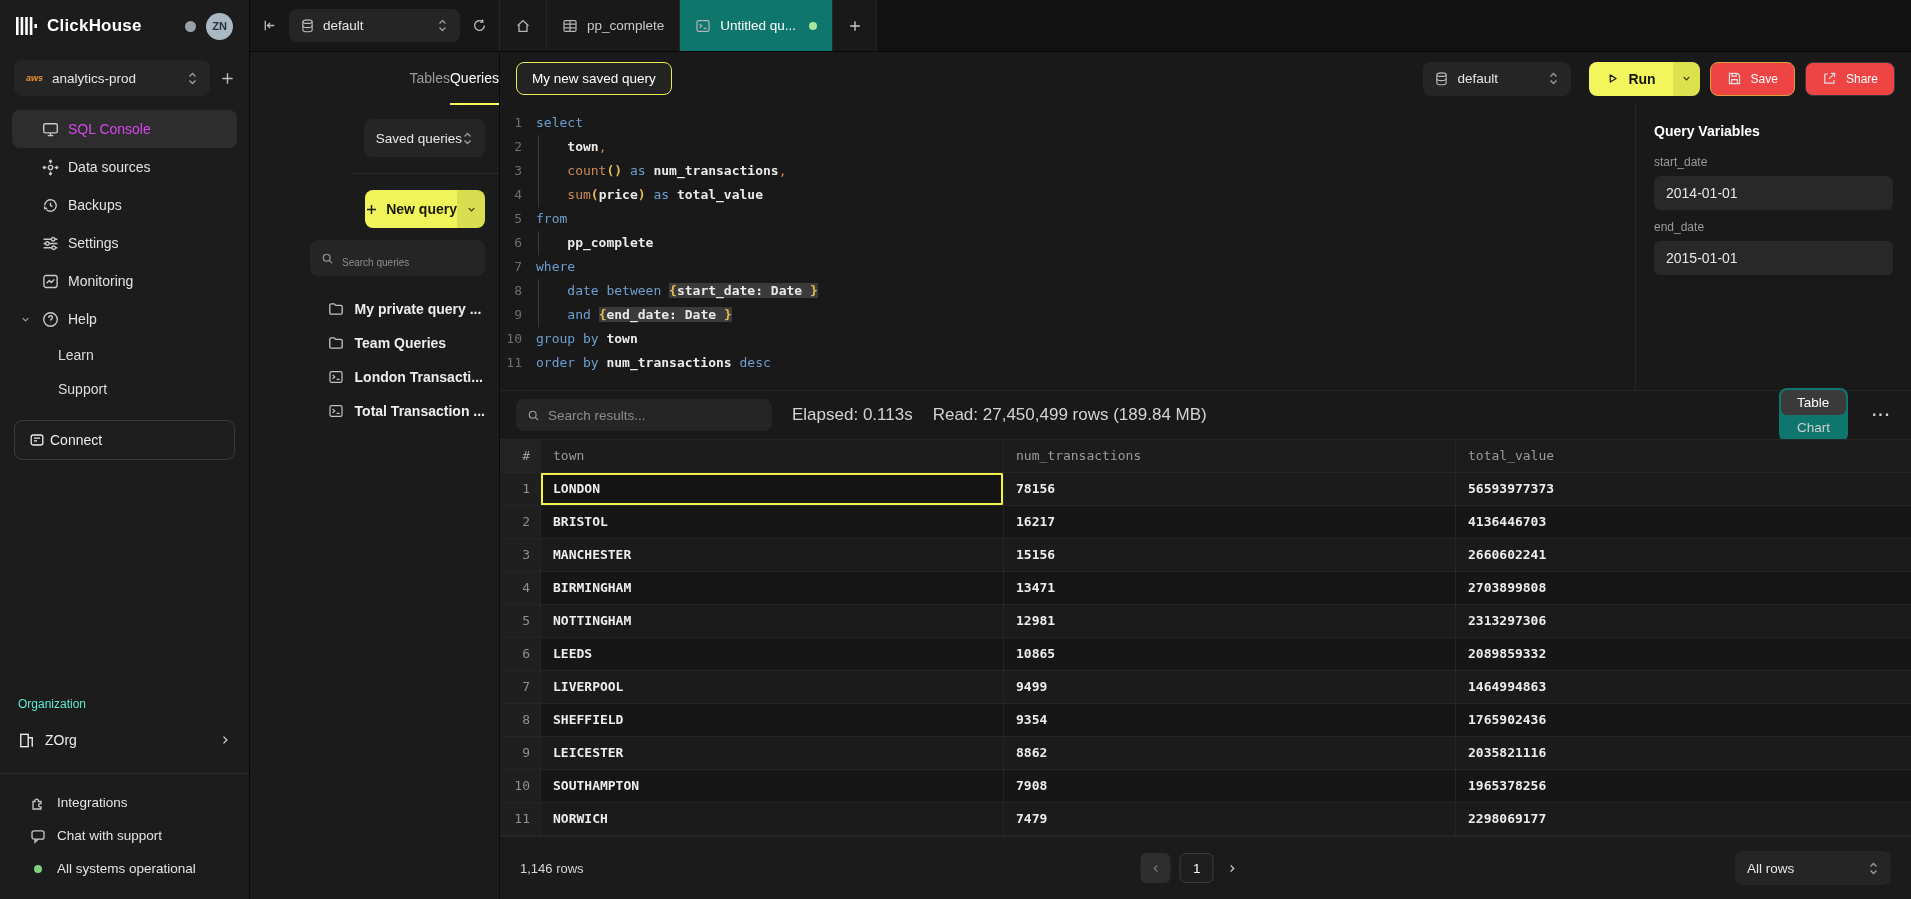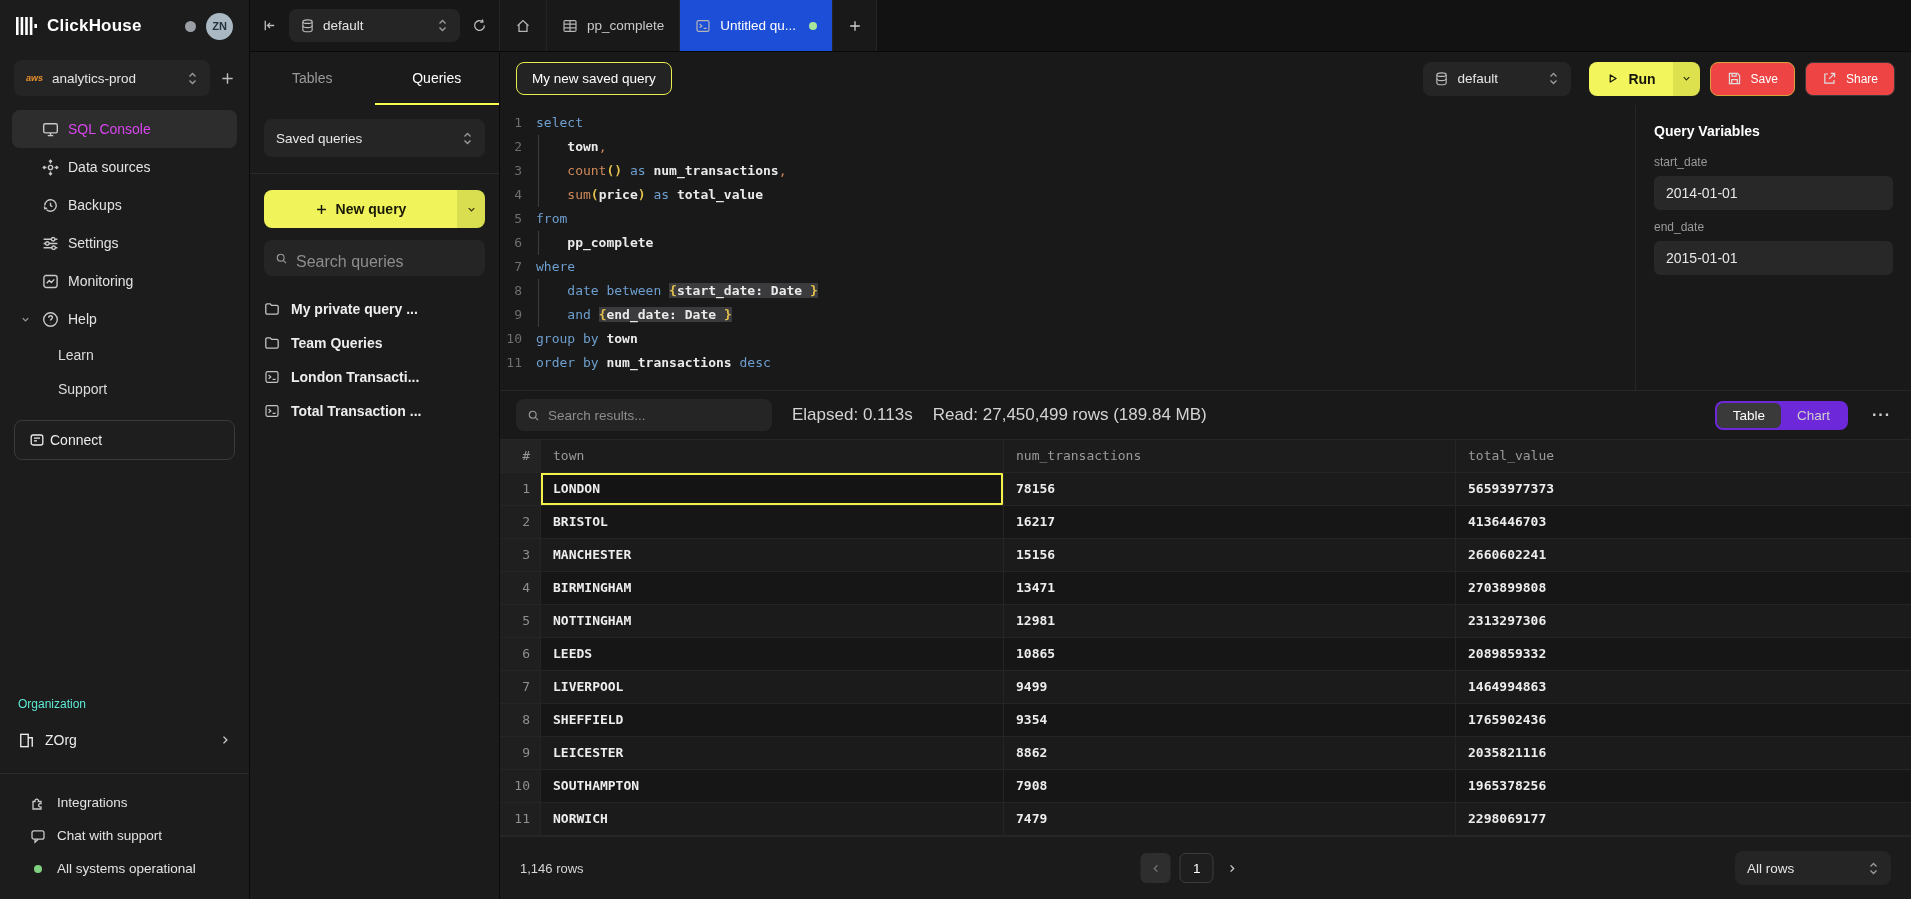--- a/index.html
+++ b/index.html
@@ -40,41 +40,41 @@
 
   
   .main { flex:1; display:flex; flex-direction:column; min-width:0; }
 
   
   .tabbar { height:52px; flex:none; display:flex; align-items:stretch; background:#171717; border-bottom:1px solid #090909; }
   .tabbar-left { width:250px; flex:none; display:flex; align-items:center; gap:12px; padding:0 12px; border-right:1px solid #262626; }
   .tabbar-left .pill { height:33px; flex:1; }
   .tab { display:flex; align-items:center; gap:9px; padding:0 15px; border-right:1px solid #242424; font-size:13.5px; color:#c9c9c9; background:#191919; }
   .tab .nicon { color:#b5b5b5; display:flex; }
-  .tab.active { background:#1d4ed8; color:#fff; }
+  .tab.active { background:#0f766e; color:#fff; }
   .unsaved-dot { width:8px; height:8px; border-radius:50%; background:#a9e59b; margin-left:4px; }
   .tab-add { width:44px; display:flex; align-items:center; justify-content:center; color:#cfcfcf; border-right:1px solid #242424; background:#191919; }
   .tab-filler { flex:1; background:#121212; }
 
   
   .content-row { flex:1; display:flex; min-height:0; }
 
   
-  .querypanel { width:250px; flex:none; background:#1b1b1b; border-right:1px solid #0a0a0a; display:flex; flex-direction:column; }
+  .querypanel { width:250px; flex:none; background:#1b1b1b; border-right:1px solid #0a0a0a; display:flex; flex-direction:column;align-items:flex-end; }
   .qp-tabs { height:53px; flex:none; display:flex; }
   .qp-tab { flex:1; display:flex; align-items:center; justify-content:center; font-size:14px; color:#9a9a9a; border-bottom:2px solid transparent; }
   .qp-tab.active { color:#fff; border-bottom-color:#f8fc50; }
   .qp-filter-wrap { padding:14px 14px 16px; border-bottom:1px solid #2a2a2a; flex:none; }
   .qp-filter { height:38px; background:#252525; border-radius:8px; display:flex; align-items:center; padding:0 12px; font-size:13.5px; color:#e8e8e8; }
   .new-query { margin:16px 14px 12px; height:38px; display:flex; border-radius:8px; overflow:hidden; flex:none; }
   .nq-main { flex:1; background:#f0f45a; color:#191905; font-size:14px; font-weight:bold; display:flex; align-items:center; justify-content:center; gap:8px; }
   .nq-main svg { color:#191905; }
   .nq-chev { width:28px; background:#d9dd50; color:#3a3a10; display:flex; align-items:center; justify-content:center; }
   .qp-search { margin:0 14px 14px; height:36px; background:#252525; border-radius:8px; display:flex; align-items:center; gap:8px; padding:0 11px; flex:none; }
-  .qp-search input { background:transparent; border:none; outline:none; color:#d946ef; font-size:16px; width:100%;margin-top:8px; }
+  .qp-search input { background:transparent; border:none; outline:none; color:#d946ef; font-size:10px; width:100%;margin-top:8px; }
   .qp-search input::placeholder { color:#8d8d8d; }
   .qp-search svg, .rsearch svg { color:#9a9a9a; }
   .qp-list { padding:2px 14px; }
   .qitem { height:34px; display:flex; align-items:center; gap:11px; font-size:14px; font-weight:bold; color:#ededed; }
   .qitem .nicon { color:#c4c4c4; display:flex; }
 
   
   .workspace { flex:1; display:flex; flex-direction:column; background:#191919; min-width:0; }
   .ws-toolbar { height:53px; flex:none; display:flex; align-items:center; gap:10px; padding:0 16px; }
   .saved-chip { height:33px; padding:0 15px; border:1px solid #e9ed4f; border-radius:8px; background:#232323; color:#fff; font-size:13.5px; display:flex; align-items:center; }
@@ -106,21 +106,21 @@
   .var-label { font-size:12px; color:#9a9a9a; margin:10px 0 7px; }
   .var-input { width:100%; height:34px; background:#282828; border:none; border-radius:6px; outline:none; color:#e8e8e8; font-size:14px; padding:0 12px; }
 
   
   .results { flex:1; display:flex; flex-direction:column; min-height:0; border-top:1px solid #262626; }
   .results-toolbar { height:48px; flex:none; display:flex; align-items:center; gap:20px; padding:0 16px; }
   .rsearch { width:256px; height:32px; background:#252525; border-radius:8px; display:flex; align-items:center; gap:8px; padding:0 11px; }
   .rsearch input { background:transparent; border:none; outline:none; color:#e8e8e8; font-size:13.5px; width:100%; }
   .rsearch input::placeholder { color:#8d8d8d; }
   .stat { font-size:17px; color:#d3d3d3; }
-  .segmented { display:flex; background:#6d28d9; border-radius:8px; padding:2px; }
+  .segmented { display:flex; background:#0f766e; border-radius:8px; padding:2px;flex-direction:column; }
   .seg { padding:5px 16px; font-size:13.5px; color:#cfcfcf; border-radius:6px; }
   .seg.active { background:#3a3a3a; color:#fff; }
   .dots { color:#cfcfcf; font-size:16px; letter-spacing:1px; font-weight:bold; padding:0 4px; }
 
   .rtable { flex:1; overflow:hidden; border-top:1px solid #262626; font-family:"DejaVu Sans Mono", monospace; font-size:13px; }
   .trow { display:grid; grid-template-columns:40px 463px 452px 1fr; height:33px; border-bottom:1px solid #252525; }
   .tc { line-height:32px; padding-left:12px; overflow:hidden; white-space:nowrap; color:#ededed; font-weight:bold; }
   .tc.c0 { padding-left:0; padding-right:10px; text-align:right; background:#1f1f1f; color:#8f8f8f; font-weight:normal; }
   .tc + .tc { border-left:1px solid #252525; }
   .trow.thead { background:#1c1c1c; }

